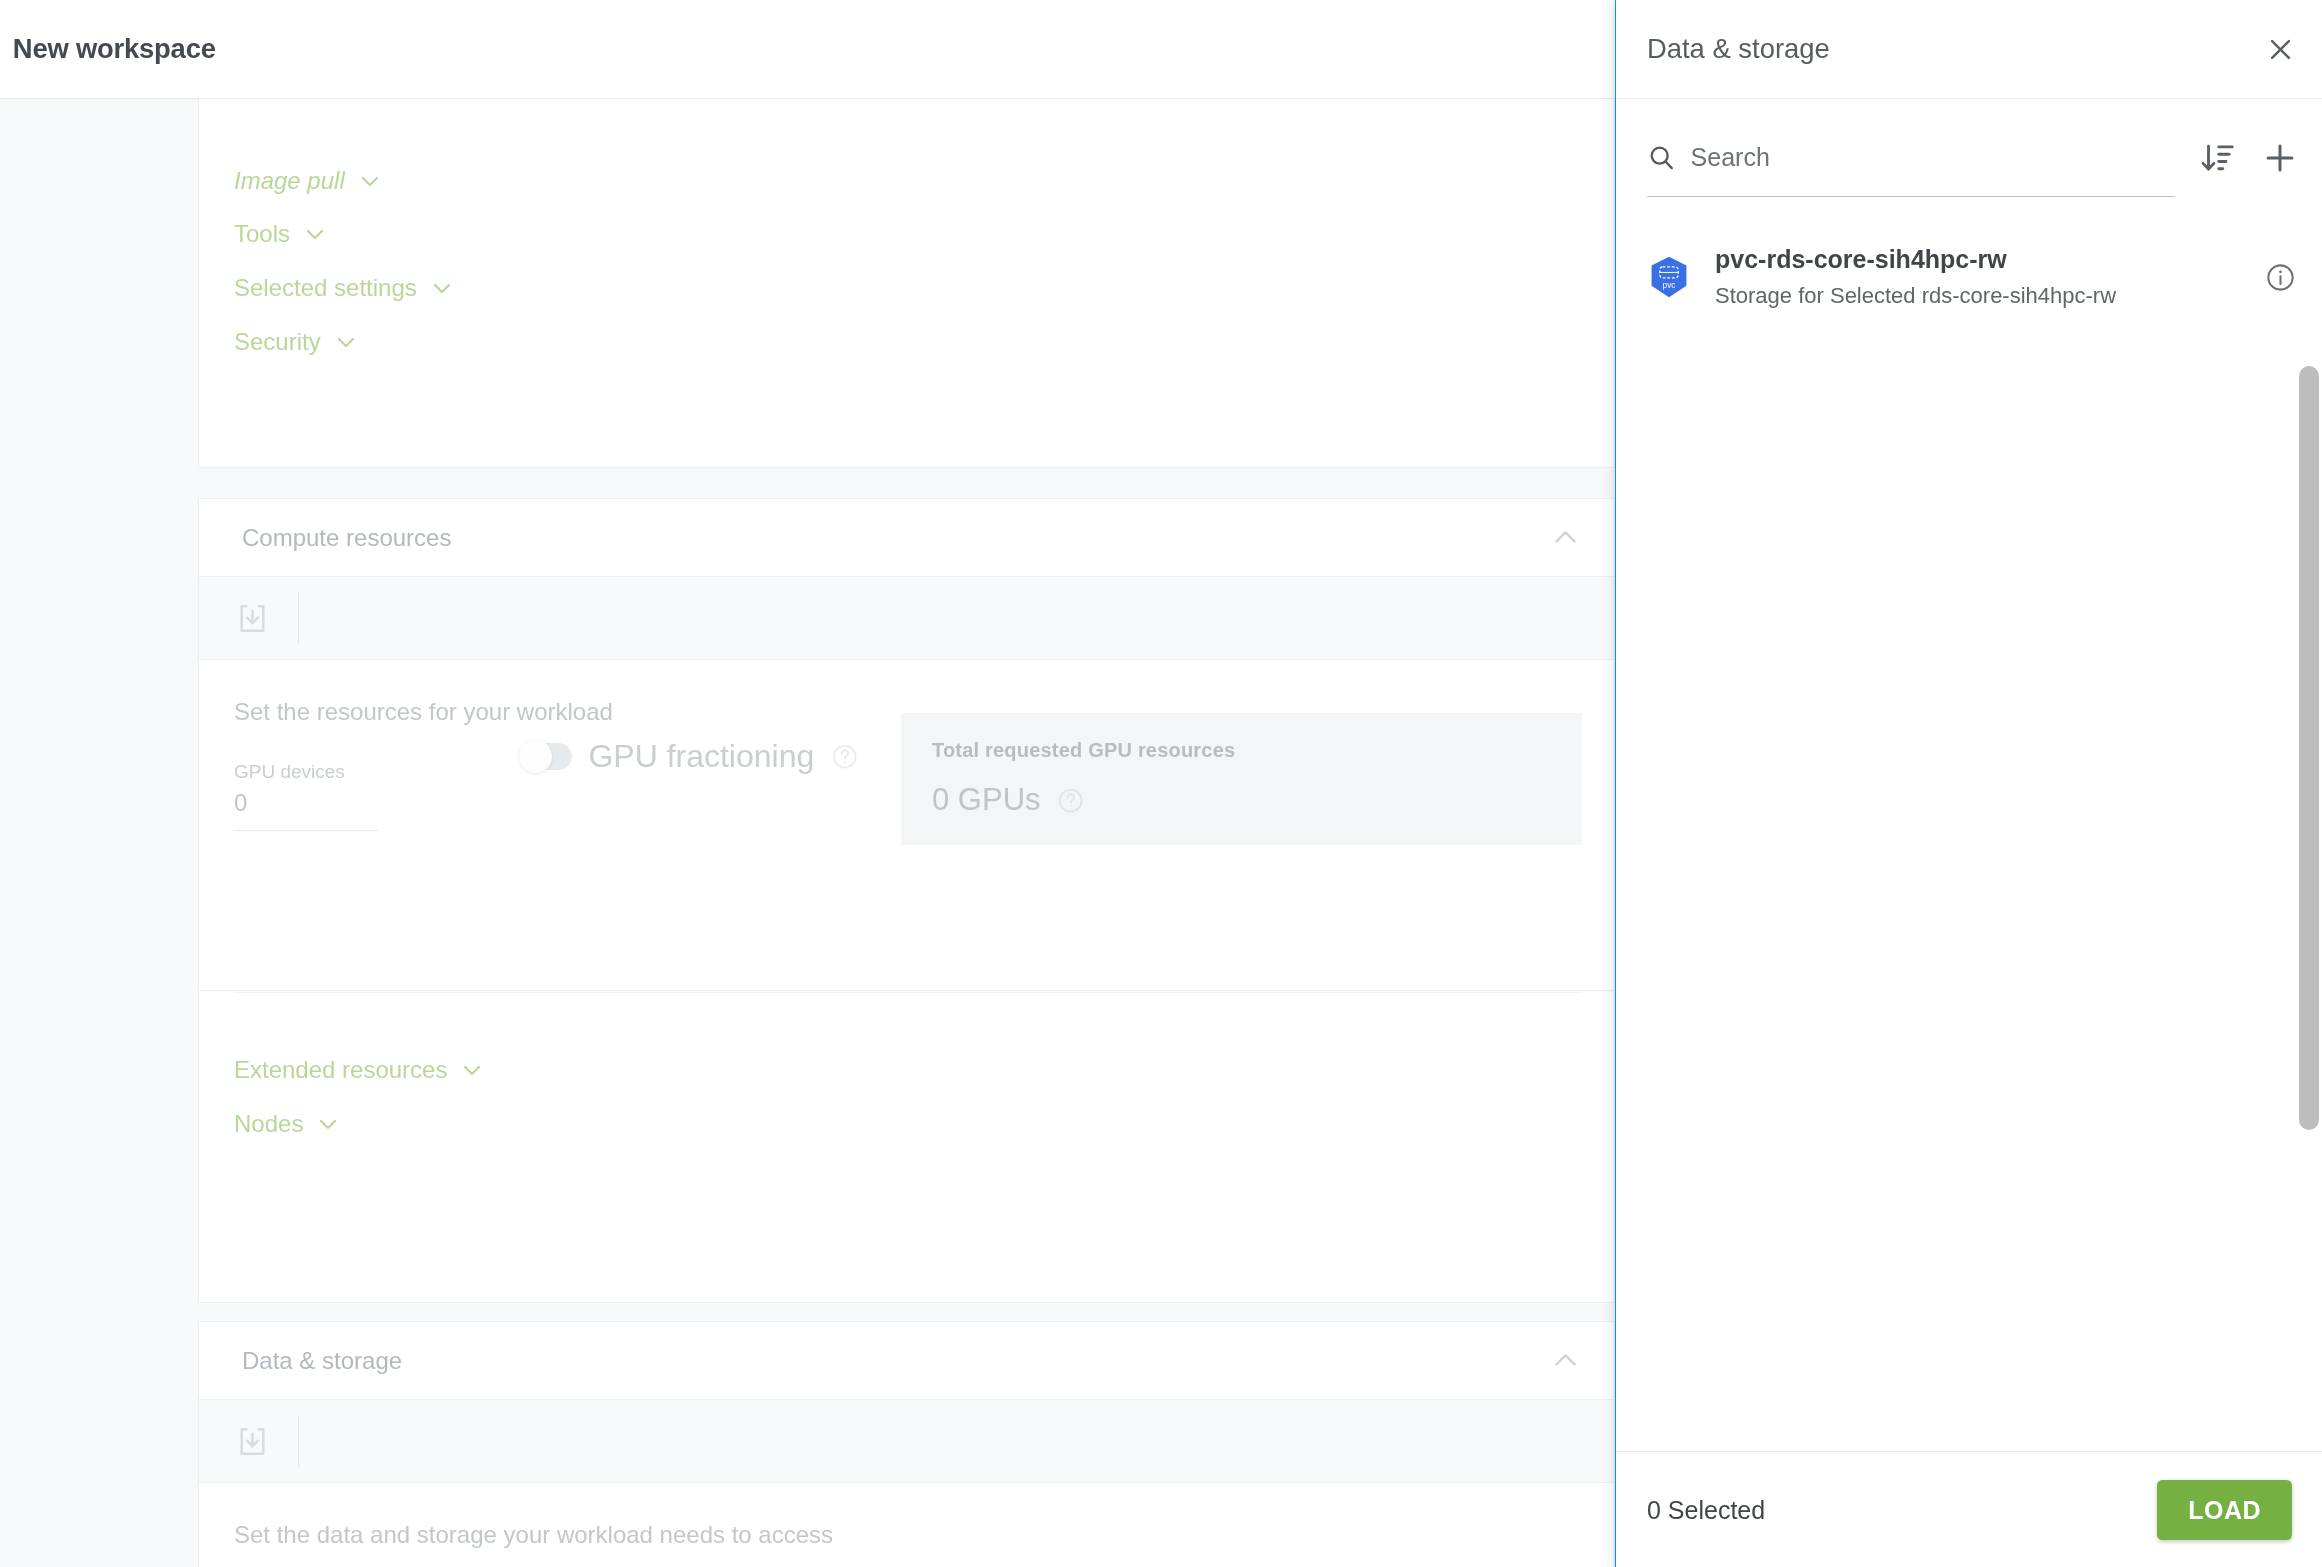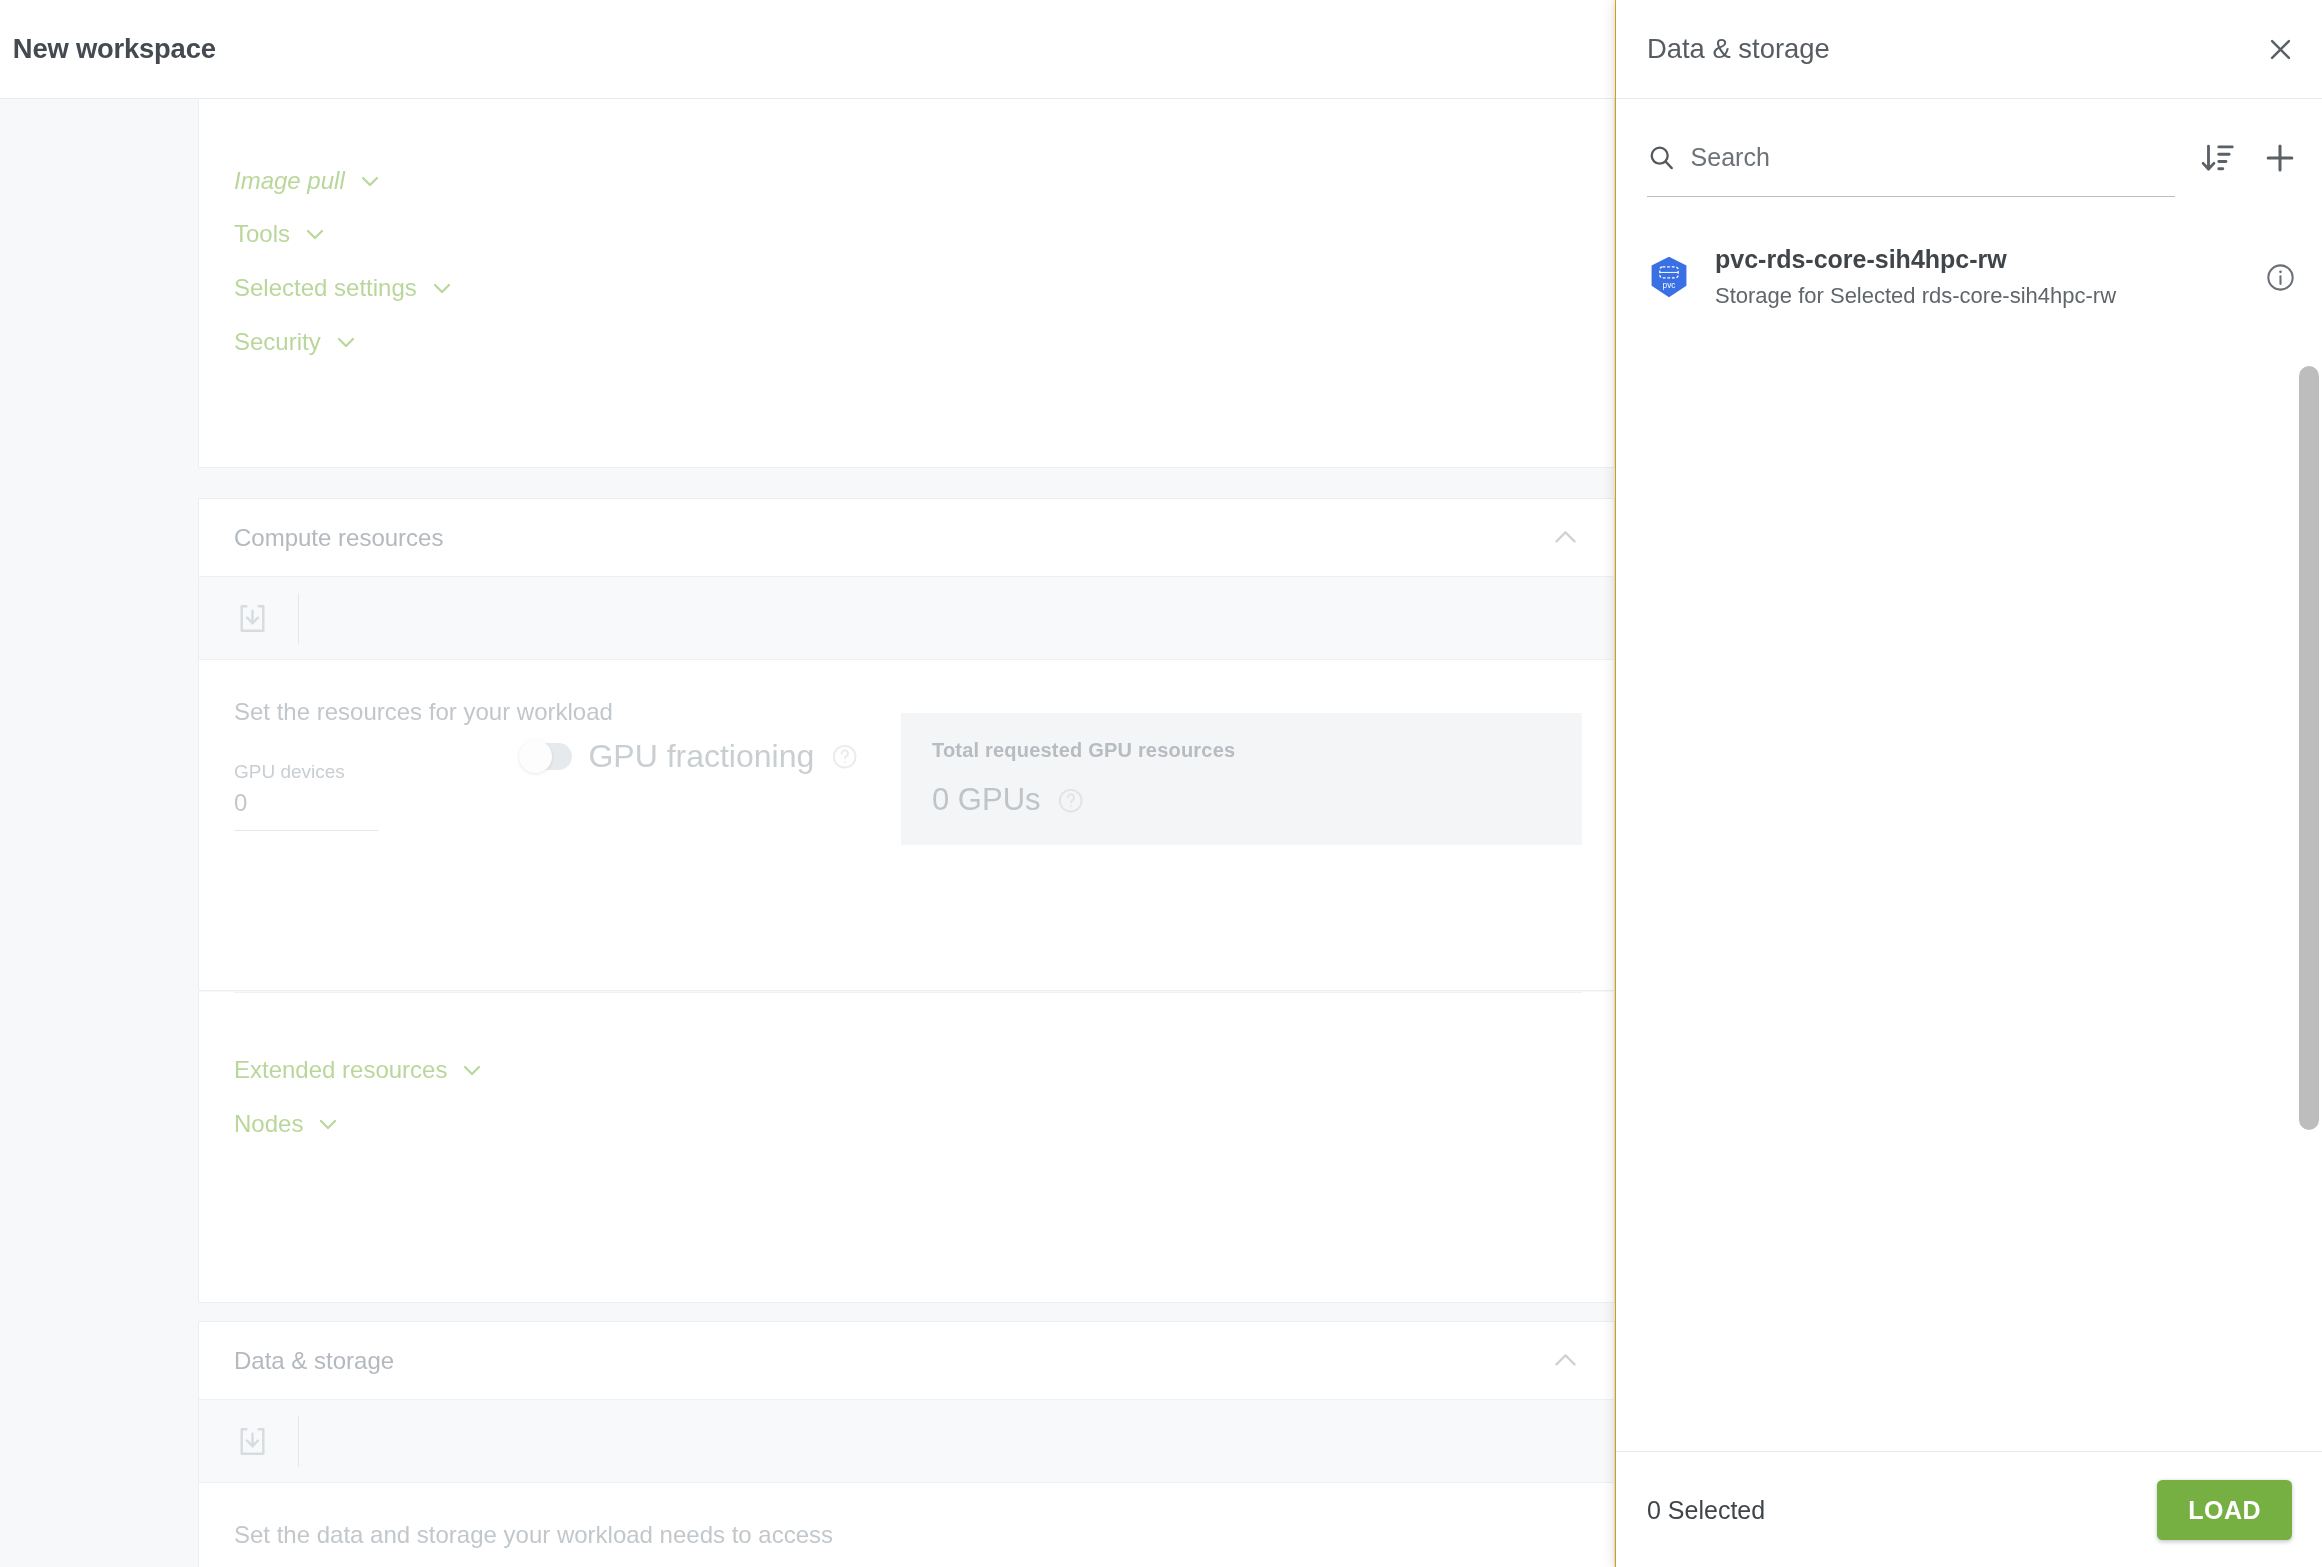--- a/index.html
+++ b/index.html
@@ -7,21 +7,21 @@
     width: 2323px; height: 1568px;
     font-family: "Liberation Sans", sans-serif;
     background: #ffffff;
     overflow: hidden;
   }
 
   
   #app {
     position: relative;
     width: 2323px; height: 1568px;
-    background: #eab308;
+    background: #0ea5e9;
   }
 
   
   .topbar {
     position: absolute; left: 0; top: 0;
     width: 1615px; height: 99px;
     background: #ffffff;
     border-bottom: 0.9px solid #e9ecef;
     display: flex; align-items: center;
   }
@@ -78,20 +78,21 @@
   .card-header {
     height: 77px;
     display: flex; align-items: center;
     padding: 0 33px 0 35px;
     justify-content: space-between;
     background: #ffffff;
   }
   .card-header-title {
     font-size: 24px;
     color: #b3b9be;
+    margin-left: 8px;
   }
   .chev-up { width: 31px; height: 31px; opacity: .55; }
 
   .card-toolbar {
     height: 84px;
     background: #f7f9fa;
     border-top: 0.9px solid #eef1f3;
     border-bottom: 0.9px solid #eef1f3;
     display: flex; align-items: center;
     padding-left: 35px;

